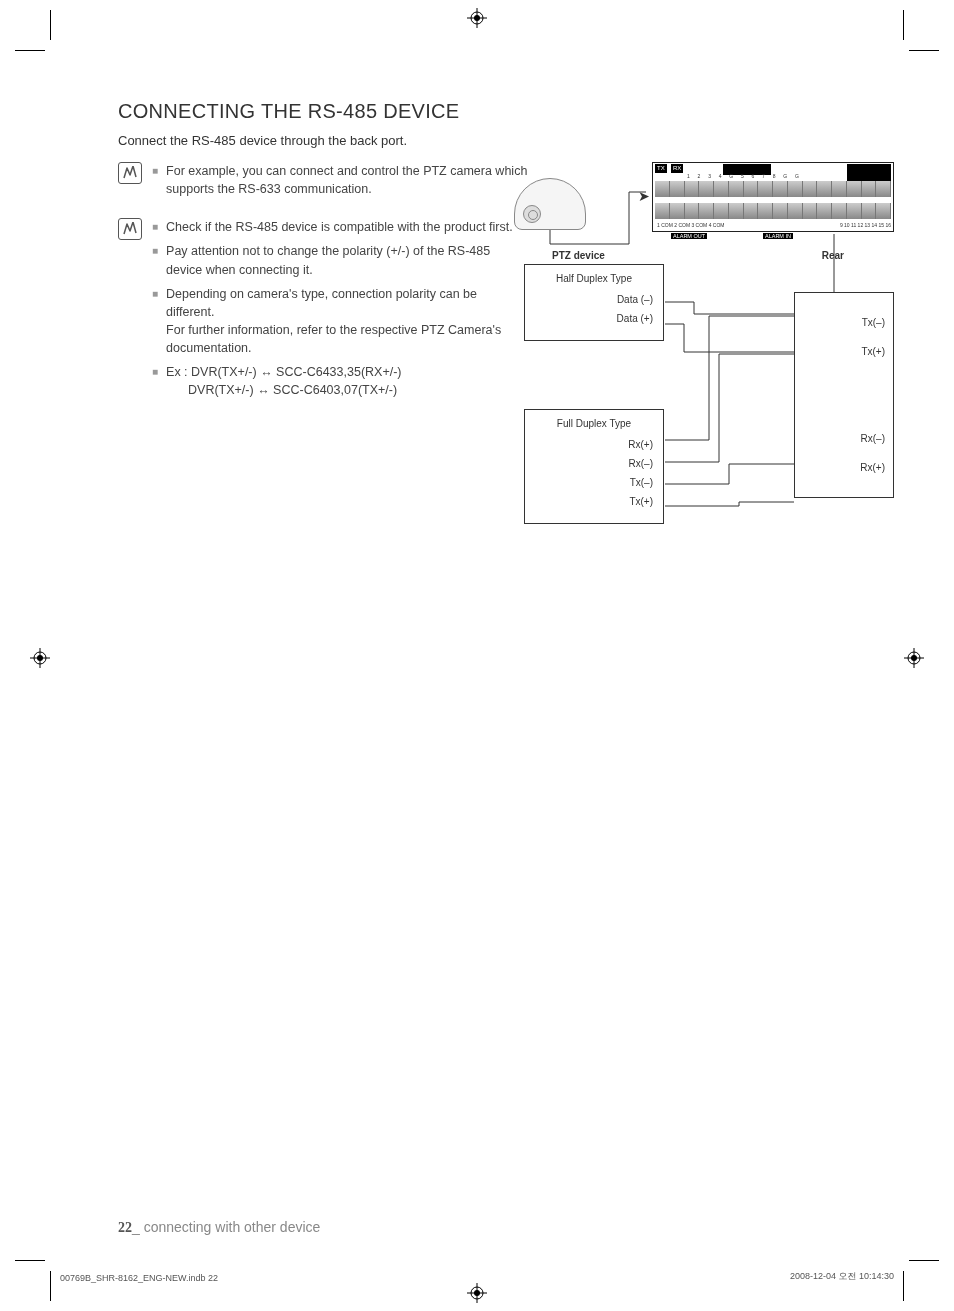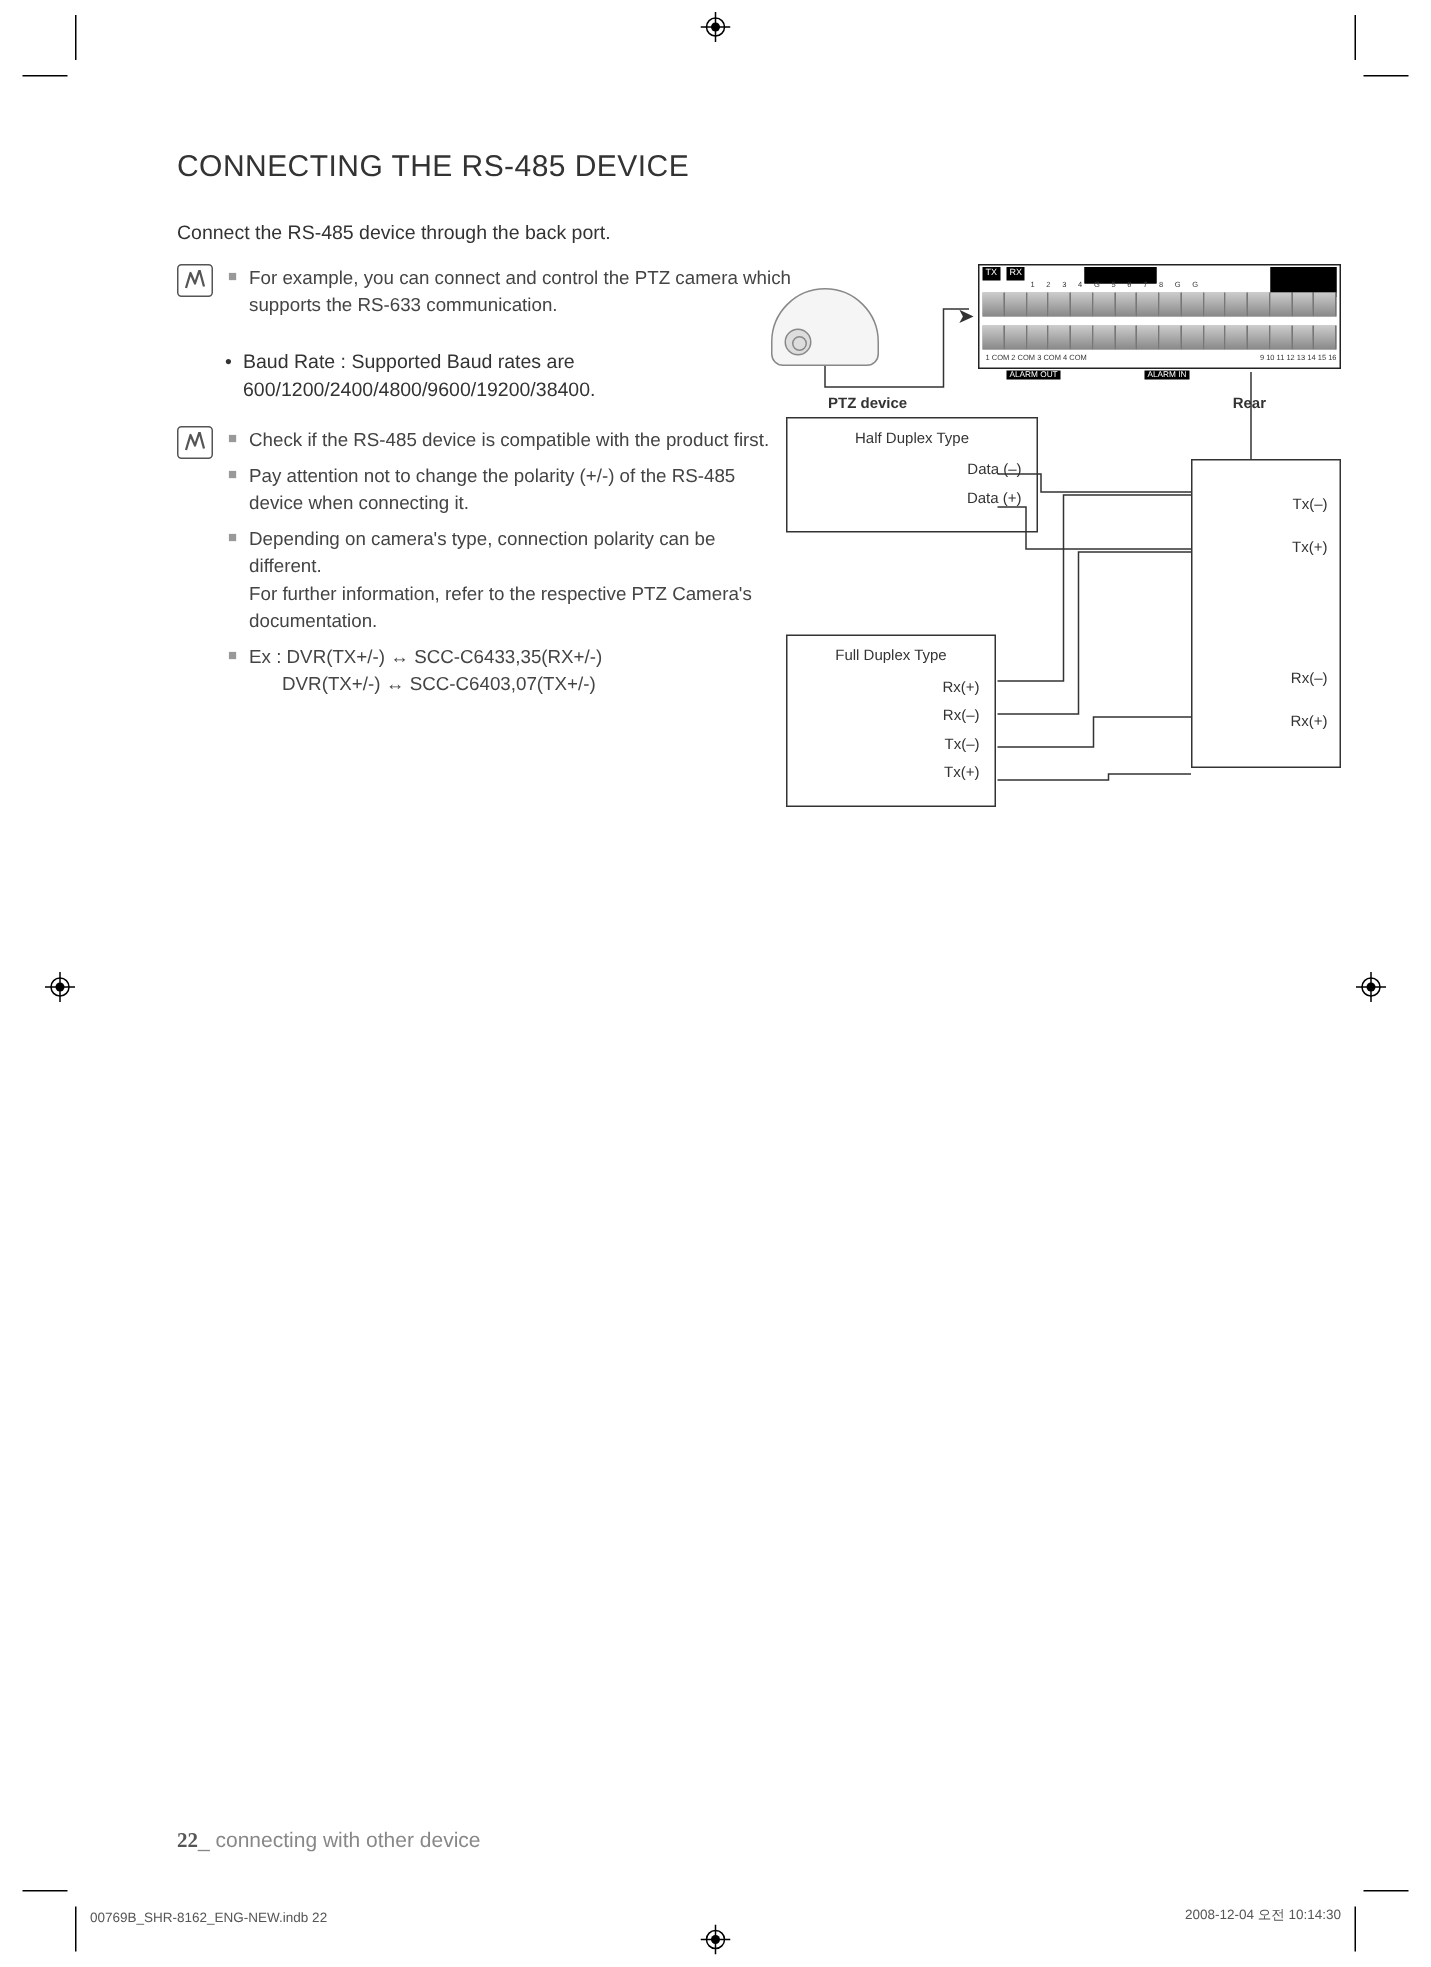--- a/index.html
+++ b/index.html
@@ -33,21 +33,21 @@
       letter-spacing: 0.5px;
       border-bottom: 2px solid #777;
       padding-bottom: 2px;
       margin-bottom: 28px;
     }
     .section-title {
       font-size: 20px;
       font-weight: 400;
       color: #333;
       letter-spacing: 0.3px;
-      margin-bottom: 24px;
+      margin-bottom: 10px;
     }
     .intro { font-size: 13px; color: #333; margin-bottom: 14px; }
     .content-row { display: flex; gap: 6px; }
     .left-col { width: 410px; }
     .right-col { flex: 1; position: relative; }
     .note-block { display: flex; gap: 10px; margin-bottom: 14px; }
     .note-icon {
       width: 24px; height: 22px; border: 1.5px solid #555; border-radius: 3px;
       display: flex; align-items: center; justify-content: center; flex-shrink: 0;
     }
@@ -81,21 +81,21 @@
     .ts2 { bottom: 12px; }
     .term-strip div { flex:1; border-right:1px solid #777; background:linear-gradient(#ccc,#888); }
     .term-nums { position:absolute; top:10px; left:34px; font-size:5px; letter-spacing:3.2px; color:#333; }
     .term-nums2 { position:absolute; bottom:3px; left:4px; font-size:5px; color:#333; width:234px; display:flex; justify-content:space-between; }
     .term-bot-lbl { position:absolute; bottom:-8px; font-size:5.5px; background:#000; color:#fff; padding:0 2px; }
     .tbl1 { left:18px; } .tbl2 { left:110px; }
     .arrow-in { position:absolute; left:104px; top:26px; font-size:14px; color:#333; }
     .ptz-label { position:absolute; left:18px; top:88px; font-size:10px; font-weight:bold; }
     .rear-label { position:absolute; right:50px; top:88px; font-size:10px; font-weight:bold; }
     .box { position:absolute; border:1px solid #333; padding:8px 10px; font-size:10px; text-align:right; background:#fff; }
-    .box-half { left:-10px; top:102px; width:168px; }
+    .box-half { left:-10px; top:102px; width:140px; }
     .box-full { left:-10px; top:247px; width:140px; }
     .box .hd { text-align:center; margin-bottom:10px; font-size:10px; }
     .box .row { margin:8px 0; }
     .rear-box { position:absolute; right:0; top:130px; width:100px; border:1px solid #333; padding:6px 8px; }
     .rear-box .row { margin:18px 0; text-align:right; font-size:10px; }
     .footer { position: absolute; left: 118px; bottom: 75px; font-size: 14px; color: #888; }
     .footer b { color: #555; font-weight: bold; font-family: Liberation Serif, serif; }
     .print-info { position: absolute; bottom: 28px; font-size: 9px; color: #555; }
     .pi-left { left: 60px; }
     .pi-right { right: 60px; }
@@ -151,21 +151,20 @@
         </div>
         <div class="note-body">
           <div class="sq">
               <span class="sq-mark">■</span>
               <span>For example, you can connect and control the PTZ camera which supports the RS-633 communication.</span>
             </div>
         </div>
       </div>
 
       <ul class="bullets">
-        <li>Baud Rate : Supported Baud rates are 600/1200/2400/4800/9600/19200/38400.</li>
       </ul>
 
       <div class="note-block">
         <div class="note-icon">
           <svg width="16" height="14" viewBox="0 0 16 14">
               <path d="M2 12 L5 2 L8 9 L11 0 L14 11" stroke="#555" stroke-width="1.5" fill="none" stroke-linejoin="round"></path>
             </svg>
         </div>
         <div class="note-body">
           <div class="sq">

